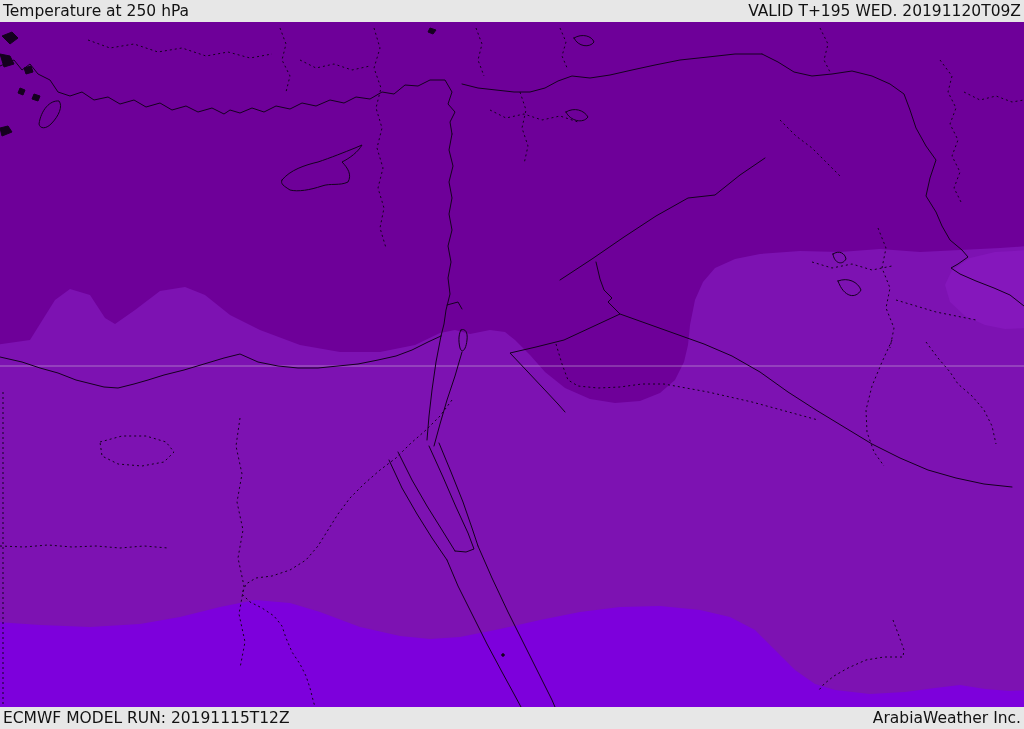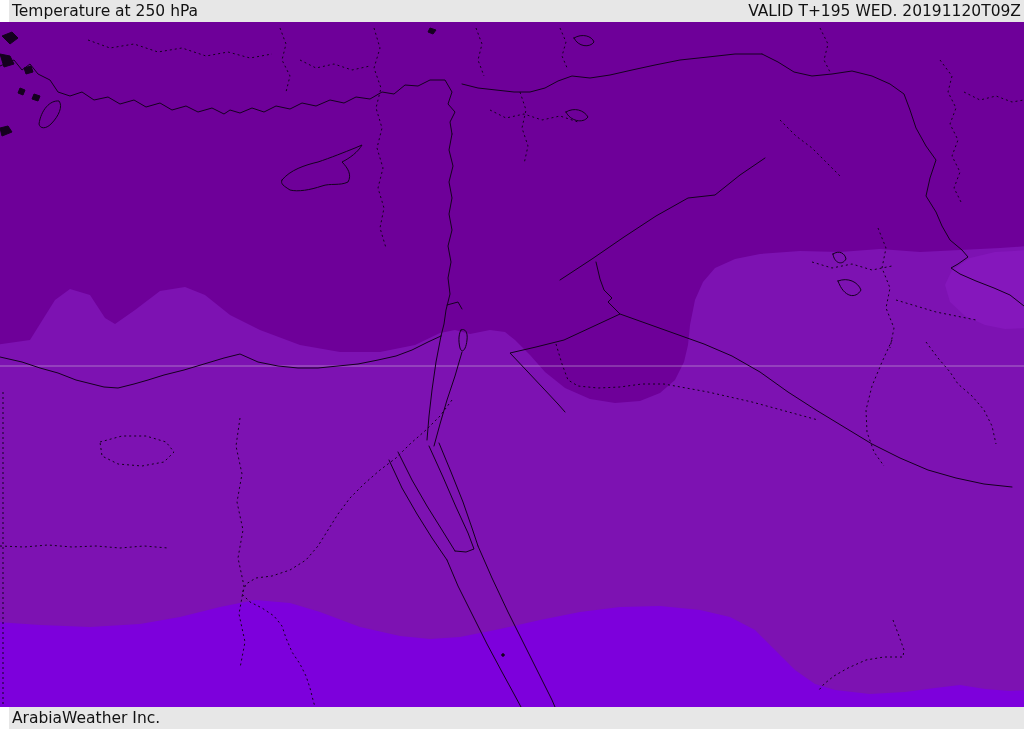--- a/index.html
+++ b/index.html
@@ -1,18 +1,18 @@
 <!DOCTYPE html>
 <html><head>
 <meta charset="utf-8">
 <style>
   html,body { margin:0; padding:0; background:#fff; }
   .stage { position:relative; width:1024px; height:729px; overflow:hidden;
            font-family:"DejaVu Sans","Liberation Sans",sans-serif; }
-  .bar { position:absolute; left:9px; right:0; height:22px; background:#e7e7e7;
+  .bar { position:absolute; left:0; right:0; height:22px; background:#e7e7e7;
          display:flex; justify-content:space-between; align-items:flex-end;
          padding:0 3px 1px 3px; box-sizing:border-box;
          font-size:15.5px; line-height:20px; color:#121212; white-space:nowrap; }
   .bar-top { top:0; }
   .bar-bottom { bottom:0; }
   .mapwrap { position:absolute; top:22px; left:0; width:1024px; height:685px; }
   svg { display:block; }
   .ln  { fill:none; stroke-width:1; stroke-linejoin:round; stroke-linecap:round; }
   .dot { fill:none; stroke-width:1; stroke-dasharray:2 3; stroke-linejoin:round; }
   .isl { stroke-width:1; stroke-linejoin:round; }
@@ -154,16 +154,17 @@
         <path class="dot" d="M 893,620 L 899,636 L 904,650 L 903,657 L 884,657 L 866,660 L 848,668 L 834,676
                  L 824,684 L 819,690"></path>
         <path class="dot" d="M 940,60 L 952,76 L 948,92 L 956,108 L 950,124 L 958,140 L 952,156 L 960,172
                  L 954,188 L 962,204"></path>
         <path class="dot" d="M 964,92 L 980,100 L 996,96 L 1012,102 L 1024,100"></path>
       </g>
     </svg>
   </div>
 
   <div class="bar bar-bottom">
+    <span>ECMWF MODEL RUN: 20191115T12Z</span>
     <span>ArabiaWeather Inc.</span>
   </div>
 
 </div>
 
 </body></html>

